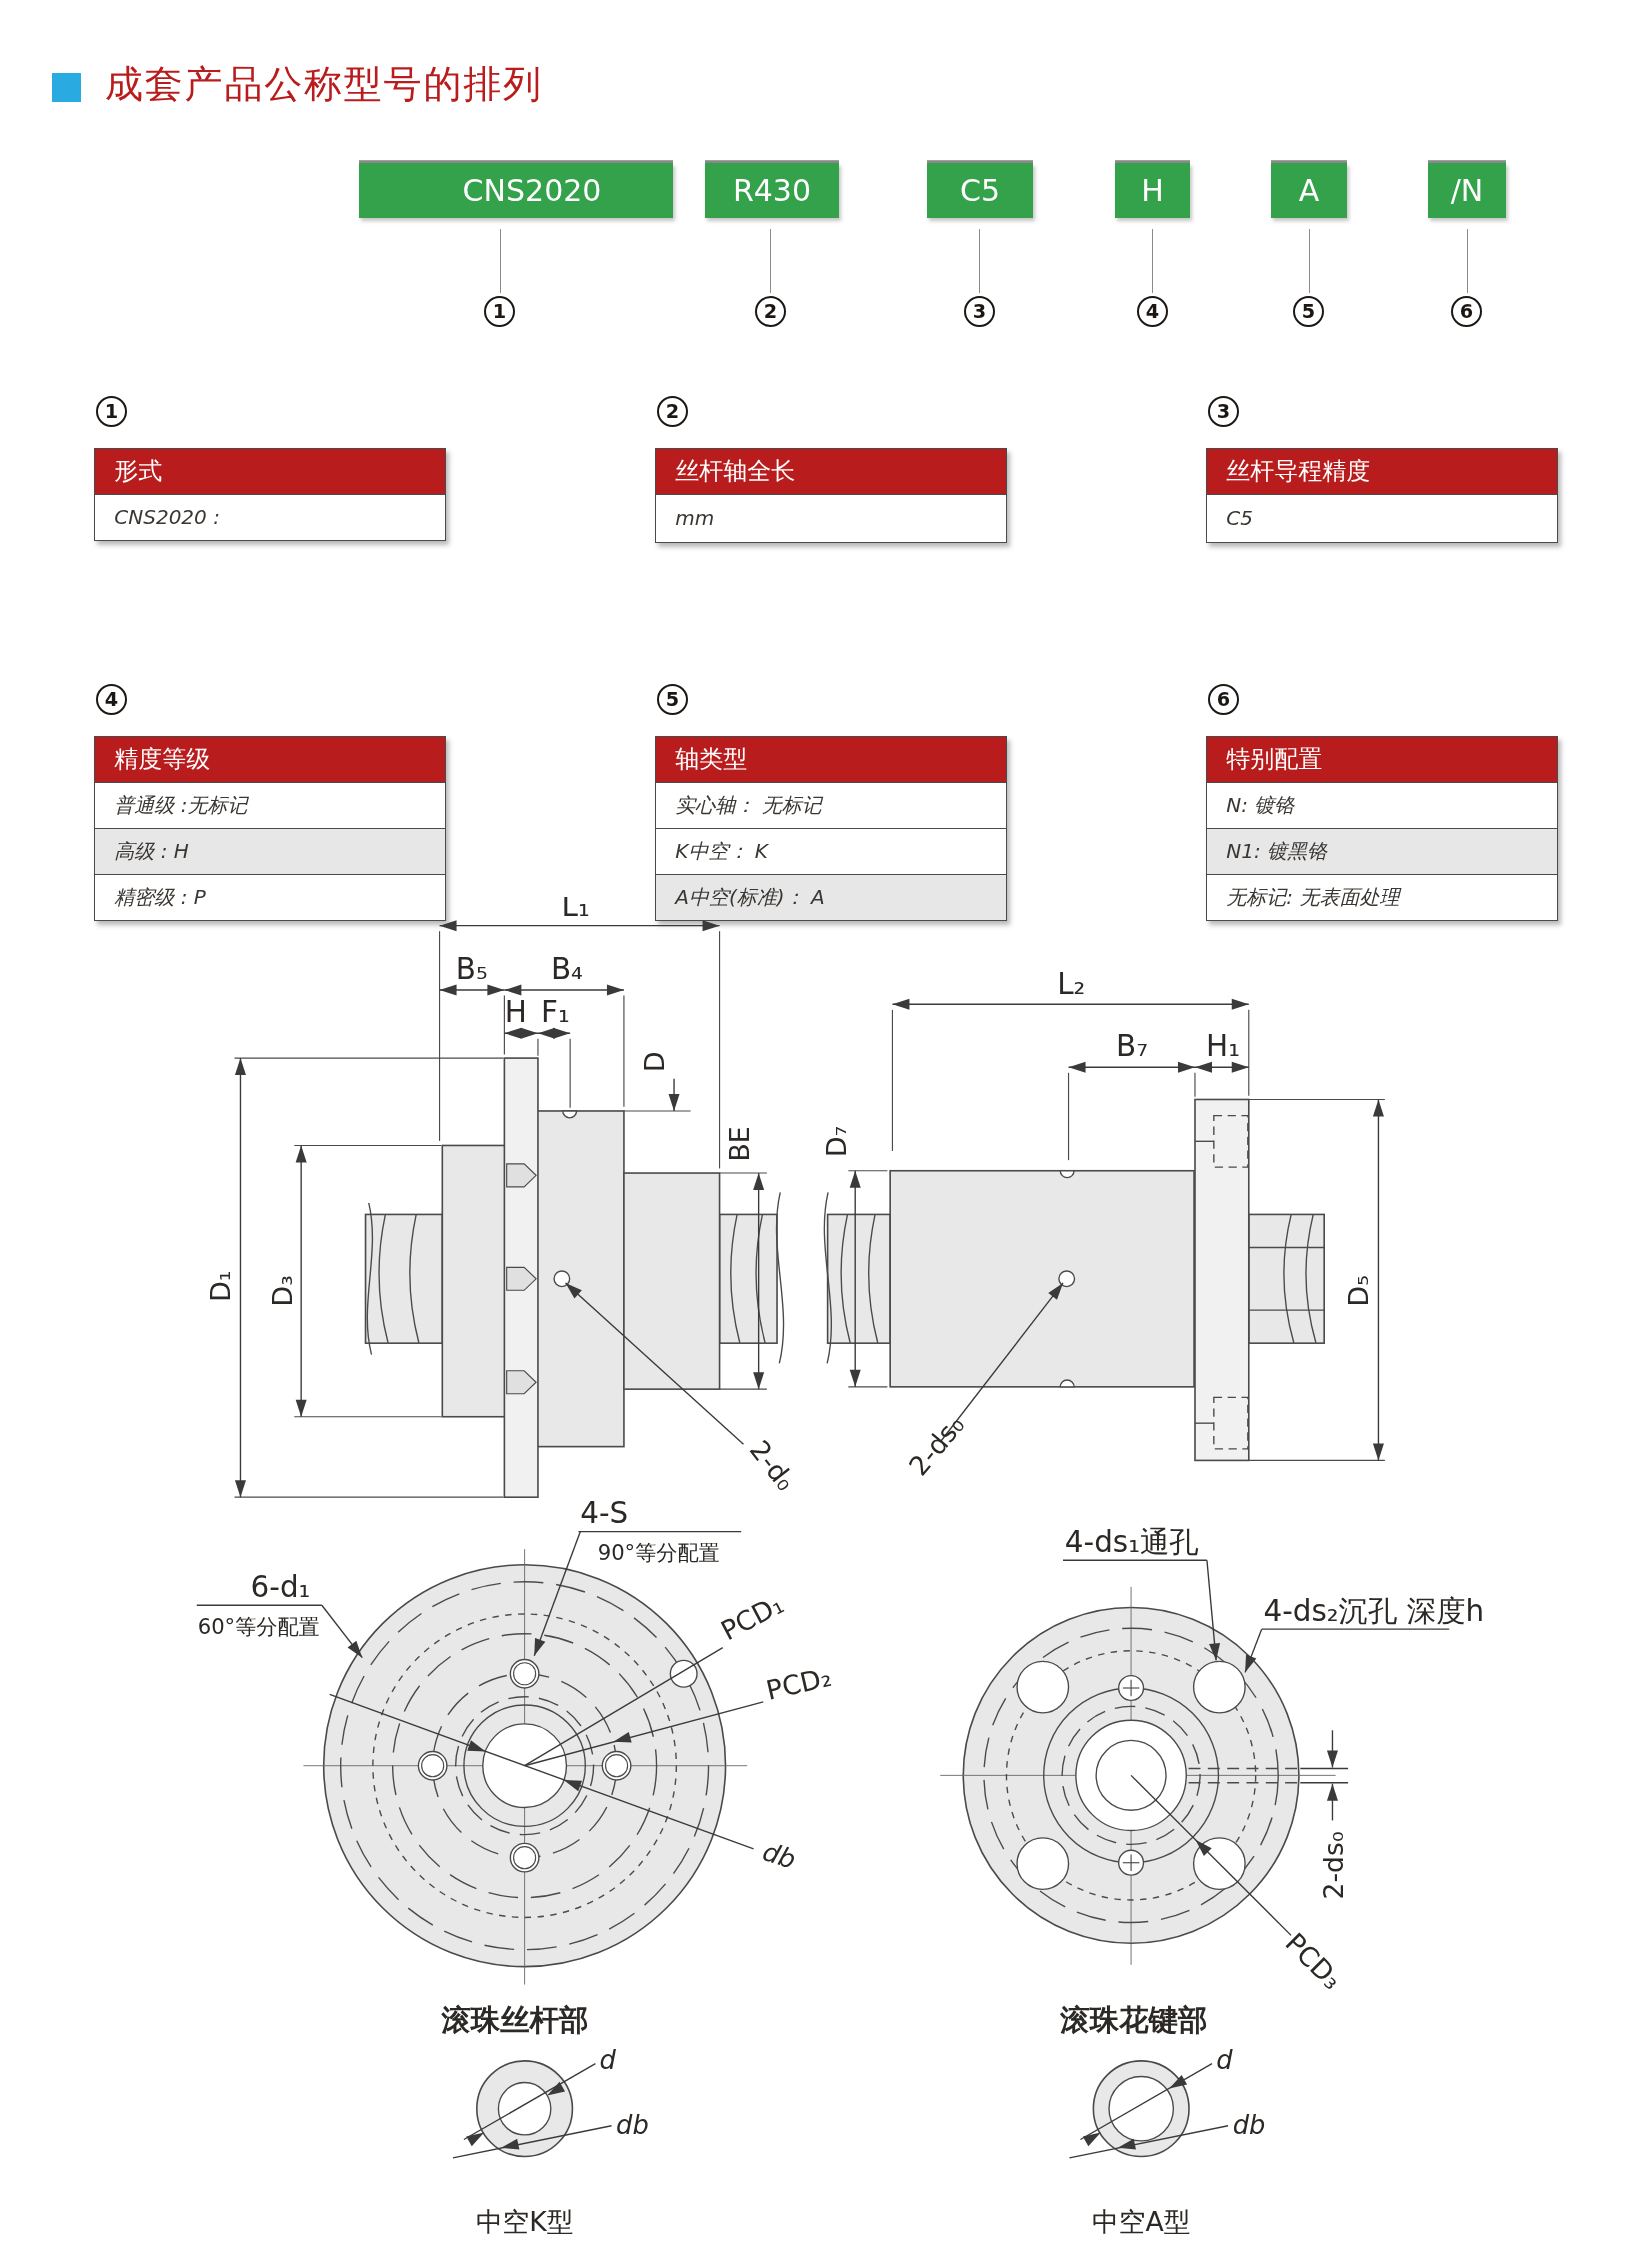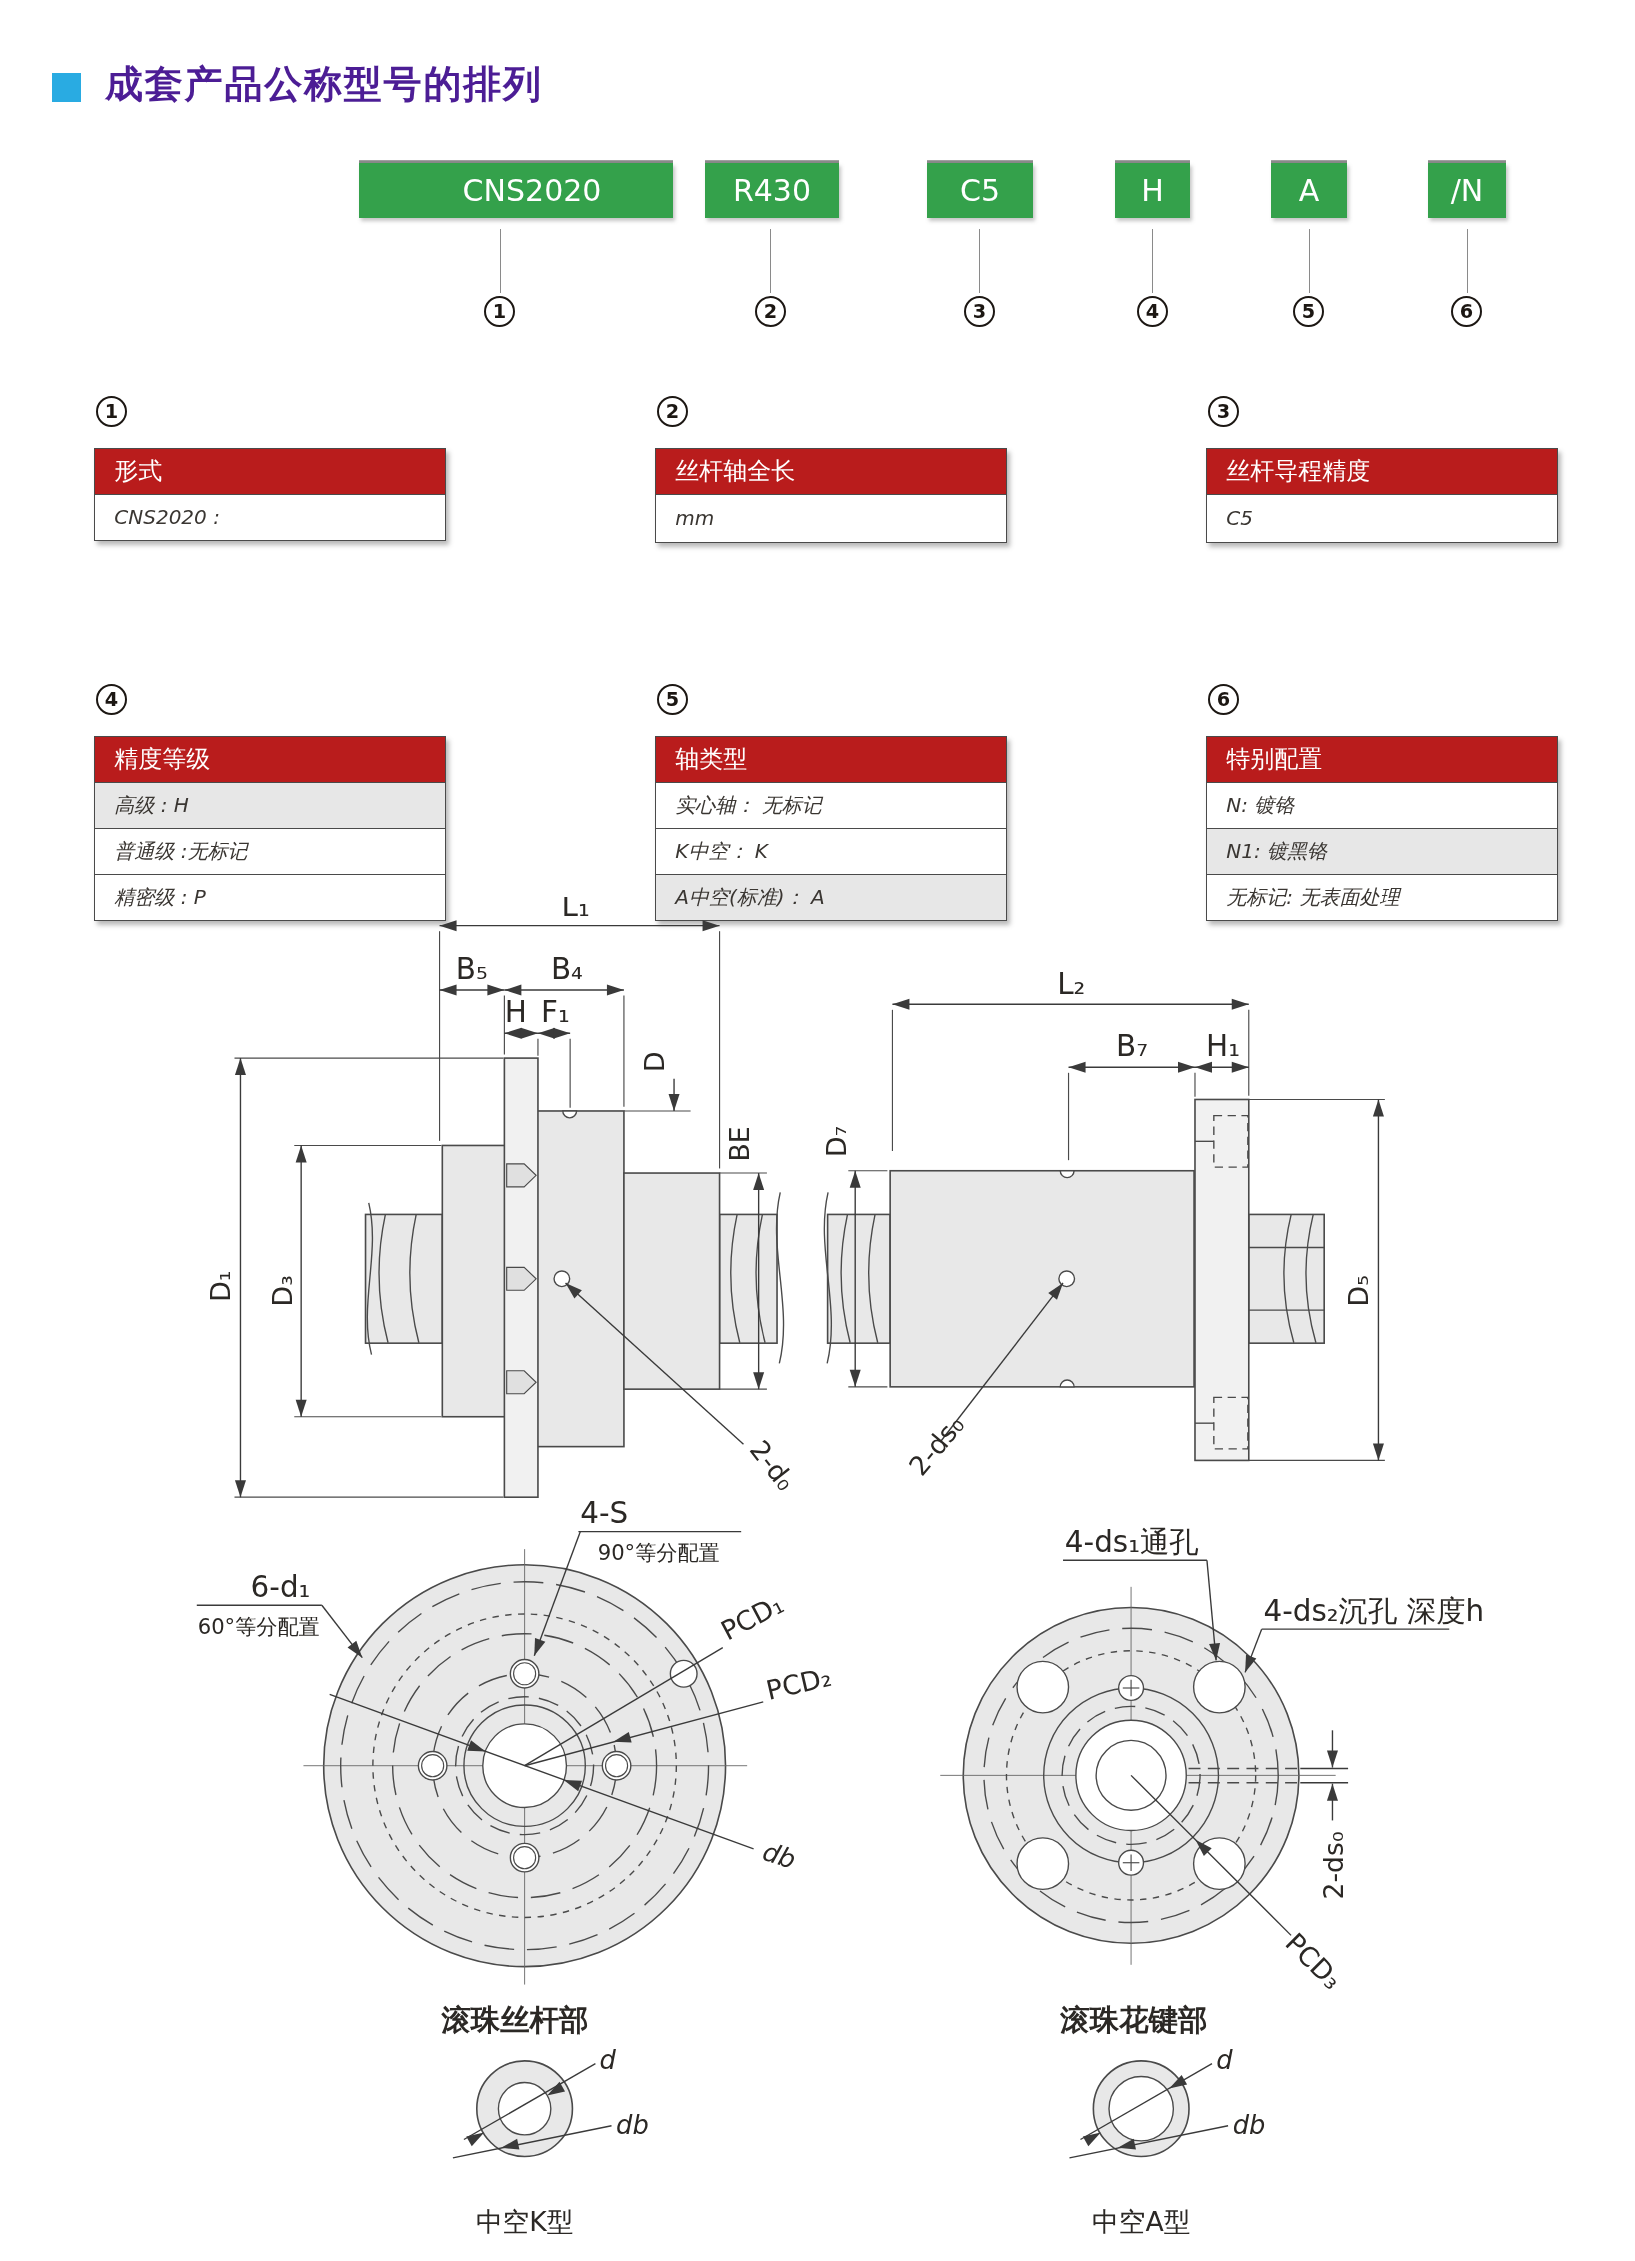--- a/index.html
+++ b/index.html
@@ -1,20 +1,20 @@
 <!DOCTYPE html>
 <html style="font-size:7.4px"><head>
 <meta charset="utf-8">
 <style>
   html,body{margin:0;padding:0;background:#ffffff;}
   .page{position:relative;width:1635px;height:2261px;background:#fff;overflow:hidden;
         font-family:"DejaVu Sans","Liberation Sans",sans-serif;color:#2b2825;}
   
   .bullet{position:absolute;left:52px;top:73px;width:28.5px;height:29px;background:#29abe2;}
-  .title{position:absolute;left:105px;top:59px;font-size:38px;font-weight:bold;color:#4c1d95;letter-spacing:1.8px;}
+  .title{position:absolute;left:105px;top:59px;font-size:38px;font-weight:normal;color:#b91c1c;letter-spacing:1.8px;}
   
   .mbox{position:absolute;top:163px;height:55px;background:#34a14b;color:#fff;
         display:flex;align-items:center;justify-content:center;font-size:30px;
         box-shadow:0 -2.8px 0 rgba(40,40,40,.55), 1.8px 2.8px 3.7px rgba(90,90,90,.35);}
   .vline{position:absolute;top:229px;width:1.4px;height:64px;background:#8a8a8a;}
   .ncircle{position:absolute;width:27px;height:27px;border:2.8px solid #1c1713;border-radius:50%;
         display:flex;align-items:center;justify-content:center;font-size:19.3px;font-weight:bold;color:#1c1713;background:#fff;}
   
   .spec{position:absolute;width:350px;border:1.4px solid #4a4a4a;background:#fff;
         box-shadow:2.8px 3.7px 4.6px rgba(80,80,80,.4);}
@@ -115,22 +115,22 @@
       </div>
     <div class="hd">丝杆导程精度</div>
     <div class="row tall">C5</div>
   </div>
 
   <div class="spec" style="left:94px;top:736px;">
     <div class="tnum">
         <span>4</span>
       </div>
     <div class="hd">精度等级</div>
+    <div class="row">普通级 :无标记</div>
     <div class="row alt">高级 : H</div>
-    <div class="row">普通级 :无标记</div>
     <div class="row">精密级 : P</div>
   </div>
   <div class="spec" style="left:655px;top:736px;">
     <div class="tnum">
         <span>5</span>
       </div>
     <div class="hd">轴类型</div>
     <div class="row">实心轴： 无标记</div>
     <div class="row">K中空： K</div>
     <div class="row alt">A中空(标准)： A</div>

